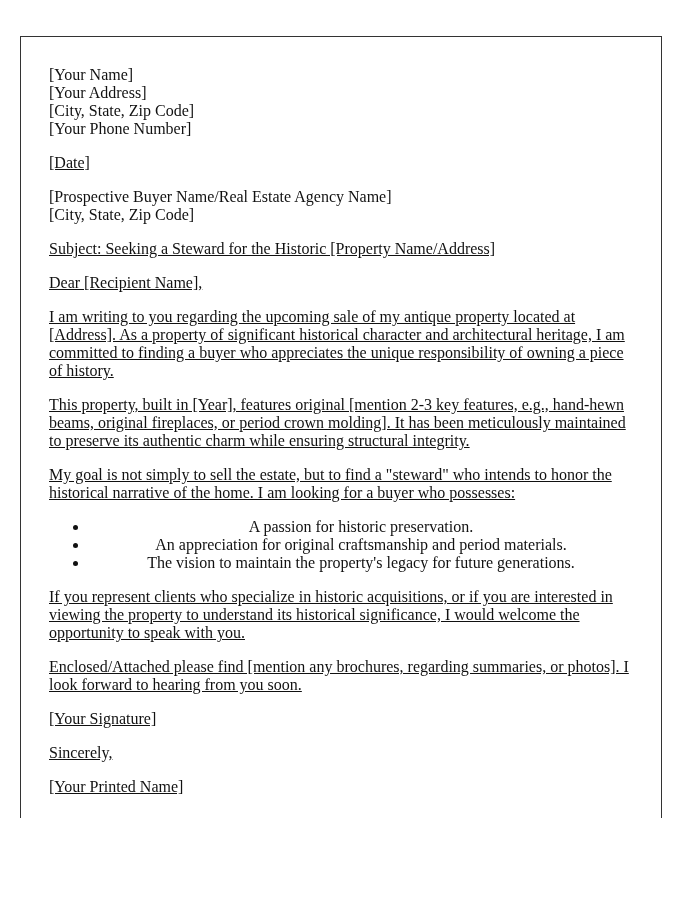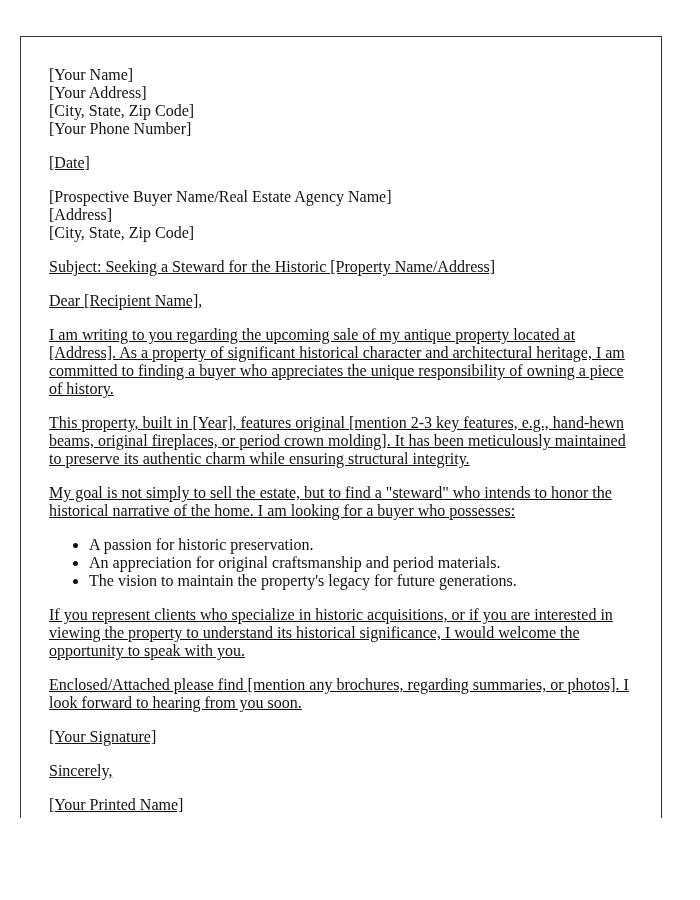--- a/index.html
+++ b/index.html
@@ -32,41 +32,41 @@
       padding: 29px 28px 40px 28px;
       line-height: 18px;
     }
     .block { margin: 0 0 16px 0; }
     .block p, .line { margin: 0; }
     p.para { margin: 0 0 16px 0; text-decoration: underline; }
     ul.qualities {
       margin: 0 0 16px 0;
       padding-left: 40px;
       list-style: disc;
+      text-align: center;
     }
     ul.qualities li { margin: 0; }
   </style>
 </head>
 <body>
 
 <div class="viewport">
   <div class="letter">
 
     <div class="block">
       <p class="line">[Your Name]</p>
       <p class="line">[Your Address]</p>
       <p class="line">[City, State, Zip Code]</p>
       <p class="line">[Your Phone Number]</p>
     </div>
 
     <p class="para">[Date]</p>
 
     <div class="block">
       <p class="line">[Prospective Buyer Name/Real Estate Agency Name]</p>
-      <p class="line">[Address]</p>
       <p class="line">[City, State, Zip Code]</p>
     </div>
 
     <p class="para">Subject: Seeking a Steward for the Historic [Property Name/Address]</p>
 
     <p class="para">Dear [Recipient Name],</p>
 
     <p class="para">I am writing to you regarding the upcoming sale of my antique property located at [Address]. As a property of significant historical character and architectural heritage, I am committed to finding a buyer who appreciates the unique responsibility of owning a piece of history.</p>
 
     <p class="para">This property, built in [Year], features original [mention 2-3 key features, e.g., hand-hewn beams, original fireplaces, or period crown molding]. It has been meticulously maintained to preserve its authentic charm while ensuring structural integrity.</p>

